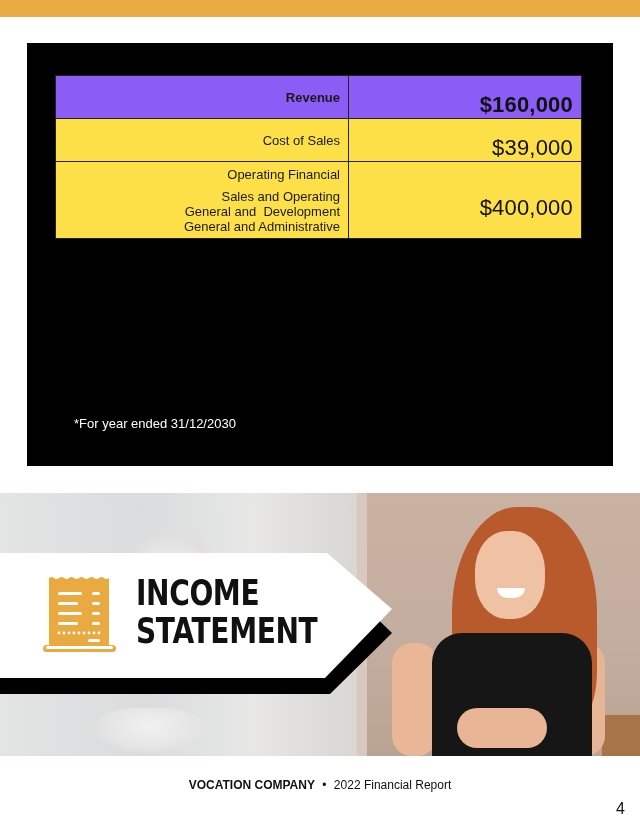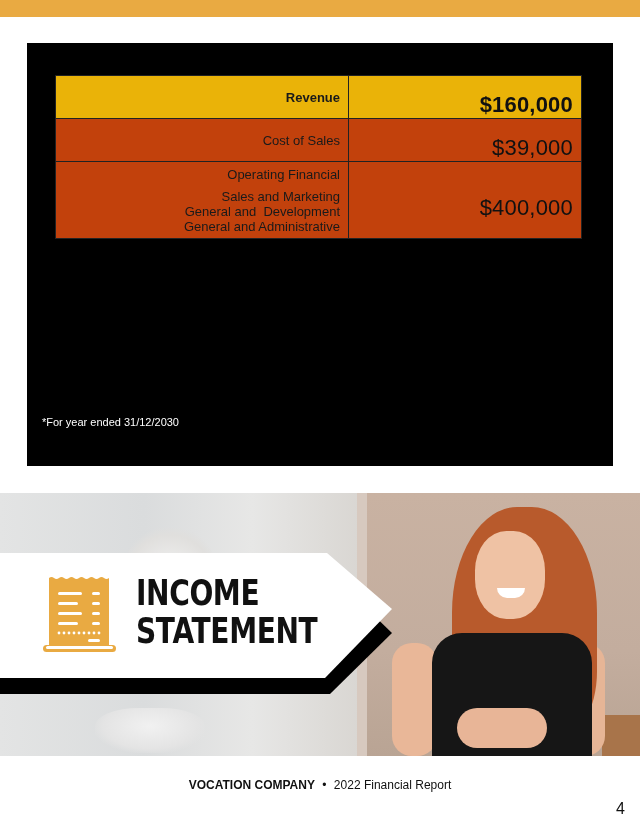--- a/index.html
+++ b/index.html
@@ -7,31 +7,31 @@
     body { position: relative; font-family: "Liberation Sans", sans-serif; color: #111; }
 
     .top-bar { position: absolute; left: 0; top: 0; width: 640px; height: 17px; background: #e9aa42; }
 
     .black-panel { position: absolute; left: 27px; top: 43px; width: 586px; height: 423px; background: #000; }
 
     .fin-table { position: absolute; left: 55px; top: 75px; width: 527px; border-collapse: collapse; }
     .fin-table td { border: 1px solid #222; vertical-align: middle; }
     .fin-table td.label { width: 293px; text-align: right; padding: 0 8px 0 8px; font-size: 13px; color: #1a1a1a; }
     .fin-table td.value { text-align: right; padding: 16px 8px 0 8px; font-size: 22px; color: #111; letter-spacing: 0.2px; }
-    .row-white td { background: #eab308; }
-    .row-gold td { background: #c2410c; }
+    .row-white td { background: #8b5cf6; }
+    .row-gold td { background: #fde047; }
     .row-revenue td { height: 32px; }
     .row-revenue td.label { font-weight: bold; }
     .row-revenue td.value { font-weight: bold; }
     .row-cos td, .row-gross td, .row-ebitda td { height: 32px; }
     .row-opex td { height: 77px; }
     .opex-head { display: block; margin-bottom: 7px; line-height: 15px; }
     .opex-line { display: block; line-height: 15px; }
 
-    .footnote { position: absolute; left: 42px; top: 416px; font-size: 11px; color: #ffffff; }
+    .footnote { position: absolute; left: 74px; top: 416px; font-size: 13px; color: #ffffff; }
 
     .hero { position: absolute; left: 0; top: 493px; width: 640px; height: 263px; overflow: hidden; }
     .hero-left { position: absolute; left: 0; top: 0; width: 360px; height: 263px;
       background: linear-gradient(90deg, #e3e4e4 0%, #dadcdd 40%, #e7e7e6 70%, #d9d6d2 100%); }
     .hero-left-shape { position: absolute; left: 125px; top: 30px; width: 90px; height: 90px; border-radius: 50%;
       background: radial-gradient(circle at 50% 60%, #f3f3f3 0%, #e0dfdd 60%, rgba(220,220,220,0) 72%); }
     .hero-left-hands { position: absolute; left: 95px; top: 215px; width: 110px; height: 45px; border-radius: 40% 40% 20% 20%;
       background: radial-gradient(ellipse at 50% 40%, #f1f1f1 0%, #e4e4e4 60%, rgba(220,220,220,0) 75%); }
     .hero-photo { position: absolute; left: 357px; top: 0; width: 283px; height: 263px;
       background: linear-gradient(180deg, #c9b2a2 0%, #c3ad9e 60%, #b9a494 100%); }
@@ -74,21 +74,21 @@
     <td class="label">Revenue</td>
     <td class="value">$160,000</td>
   </tr>
   <tr class="row-gold row-cos">
     <td class="label">Cost of Sales</td>
     <td class="value">$39,000</td>
   </tr>
   <tr class="row-gold row-opex">
     <td class="label">
       <span class="opex-head">Operating Financial</span>
-      <span class="opex-line">Sales and Marketing</span>
+      <span class="opex-line">Sales and Operating</span>
       <span class="opex-line" style="white-space: pre;">General and  Development</span>
       <span class="opex-line">General and Administrative</span>
     </td>
     <td class="value">$400,000</td>
   </tr>
 </tbody>
   </table>
 
 <div class="footnote">*For year ended 31/12/2030</div>
 

